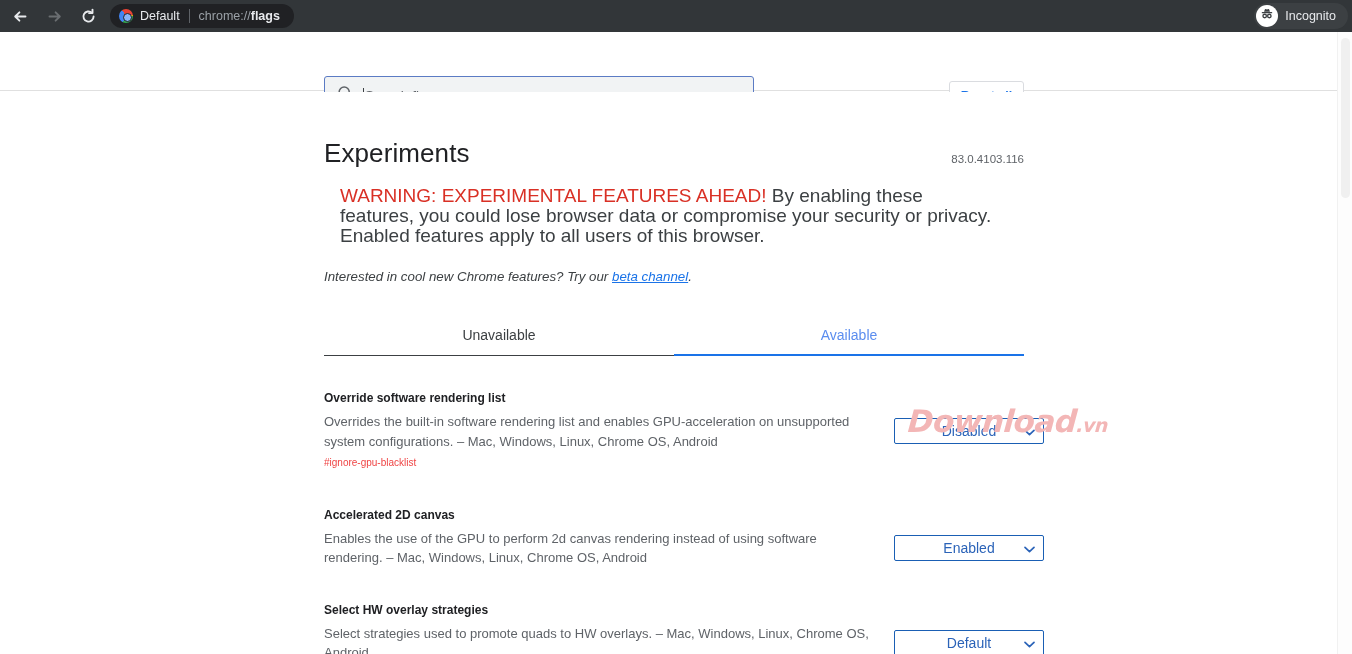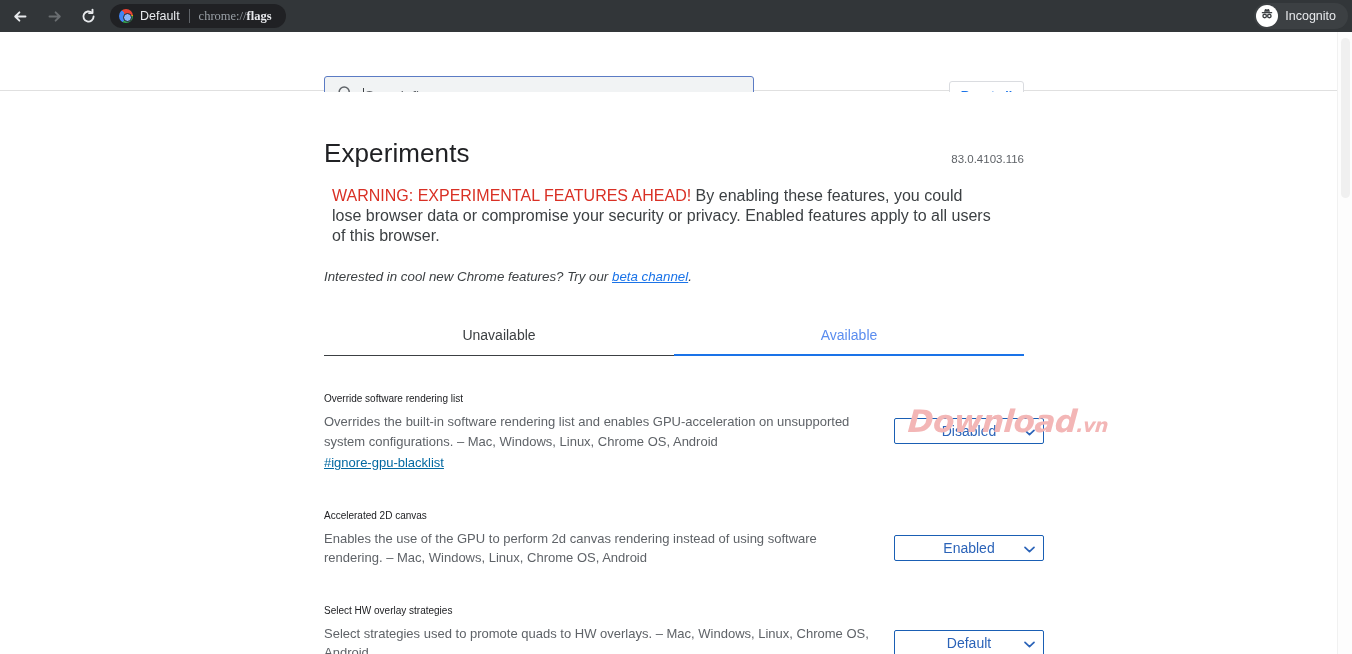--- a/index.html
+++ b/index.html
@@ -52,21 +52,21 @@
     content: ""; position: absolute;
     left: 3.5px; top: 3.5px; width: 7px; height: 7px;
     border-radius: 50%; background: #8ab4f8;
     border: 1.1px solid #202124;
   }
   .omni-label { color: #e8eaed; font-size: 12.5px; white-space: nowrap; }
   .omni-sep {
     width: 1px; height: 14px; background: #5f6368;
     margin: 0 9px; flex: none;
   }
-  .omni-url { font-size: 12.5px; color: #9aa0a6; white-space: nowrap; font-family: Liberation Serif, serif; }
+  .omni-url { font-size: 12.5px; color: #9aa0a6; white-space: nowrap; }
   .omni-url b { color: #e8eaed; font-weight: 700; }
 
   .bar-right {
     margin-left: auto;
     display: flex; align-items: flex-end; gap: 2px;
     padding-right: 4px;
     flex-direction: column;
   }
   .star-btn { width: 28px; height: 28px; display:flex; align-items:center; justify-content:center; }
   .incognito-chip {
@@ -139,22 +139,22 @@
   .title-row { display: flex; align-items: baseline; position: relative; padding-top: 48px; }
   h1.page-title {
     margin: 0; font-size: 26px; font-weight: 400;
     color: #202124; letter-spacing: .1px; line-height: 1;
   }
   .version {
     position: absolute; right: 0; bottom: 1px;
     font-size: 11.5px; color: #5f6368;
   }
   p.warning {
-    margin: 20px 0 0 8px;
-    font-size: 16px; line-height: 20px; color: #3c4043;
+    margin: 20px 0 0 16px;
+    font-size: 19px; line-height: 20px; color: #3c4043;
     max-width: 660px;
   }
   .warn-red { color: #d93025; }
   p.beta-line {
     margin: 21px 0 0 0;
     font-size: 13.3px; line-height: 20px; color: #3c4043; font-style: italic;
   }
   a.beta-link { color: #1a73e8; text-decoration: underline; }
 
   .tabs {
@@ -178,30 +178,30 @@
     background: #1a73e8;
   }
 
   .flag-list { margin-top: 0; }
   .flag-row {
     display: flex; align-items: flex-start;
     padding-top: 34px;
   }
   .flag-text { width: 546px; flex: none; }
   .flag-name {
-    font-size: 10px; font-weight: 400; color: #202124;
+    font-size: 12px; font-weight: 700; color: #202124;
     line-height: 17px; margin-bottom: 5px;
   }
   .flag-desc {
     font-size: 13px; color: #5f6368; line-height: 19.5px;
   }
   .flag-anchor {
     display: inline-block; margin-top: 2px;
-    font-size: 13px; color: #0369a1;
-    text-decoration: underline; cursor: pointer;
+    font-size: 10px; color: #ef4444;
+    cursor: pointer;
   }
   .flag-select-wrap { margin-left: 24px; margin-top: 28px; }
   .flag-select {
     width: 150px; height: 26px;
     border: 1px solid #1a5fb4;
     border-radius: 2px;
     background: #fff;
     color: #2b63b8; font-size: 14px;
     font-family: "Liberation Sans", sans-serif;
     text-align: center; text-align-last: center;

